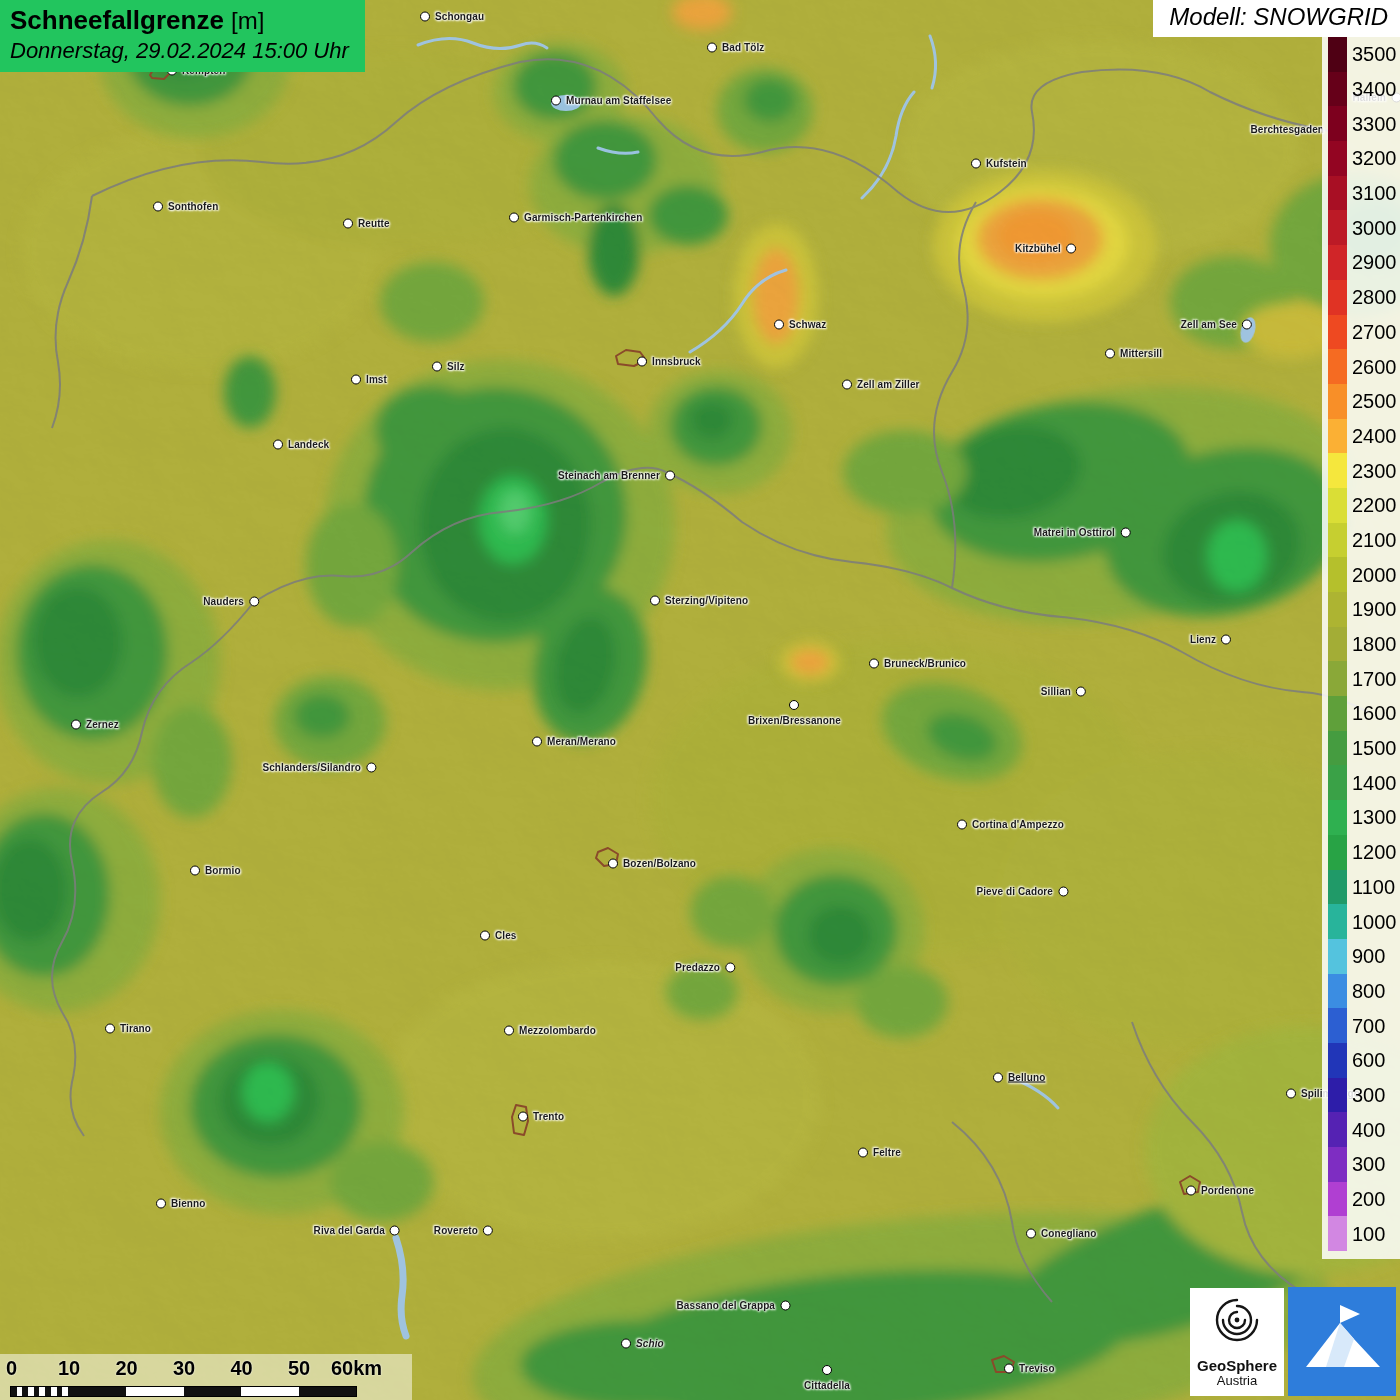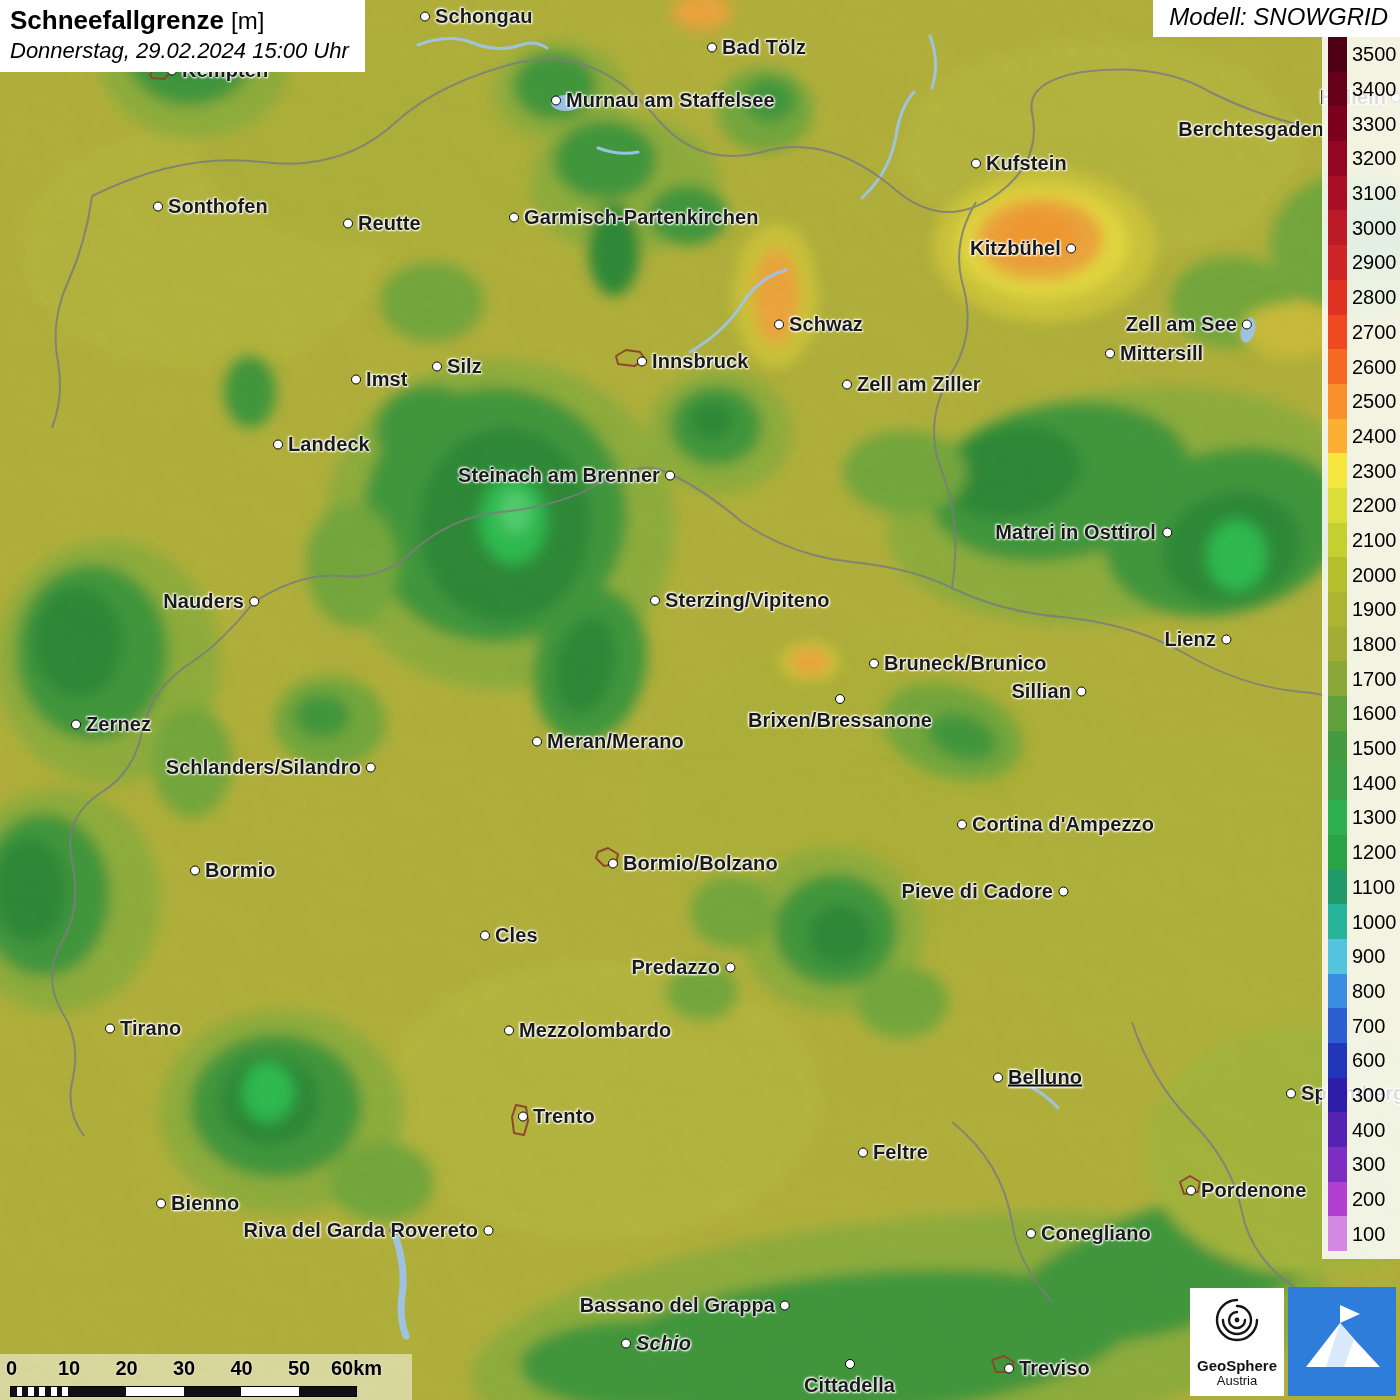--- a/index.html
+++ b/index.html
@@ -4,27 +4,27 @@
 <style>
   html,body{margin:0;padding:0;background:#333;}
   .stage{position:relative;width:1400px;height:1400px;overflow:hidden;
          font-family:"Liberation Sans",sans-serif;background:#b2b13c;}
   svg.map{position:absolute;left:0;top:0;z-index:1;}
 
   
   .city{position:absolute;display:flex;align-items:center;gap:5px;z-index:5;white-space:nowrap;}
   .city .dot{width:10px;height:10px;border-radius:50%;background:#fff;border:1.7px solid #000;
              box-sizing:border-box;flex:0 0 auto;}
-  .city .lab{font-size:20px;font-weight:bold;color:#1a1a1a;letter-spacing:.1px;
+  .city .lab{font-size:10px;font-weight:bold;color:#1a1a1a;letter-spacing:.1px;
              text-shadow:0 0 2px #fff,0 0 3px #fff,1px 1px 2px rgba(255,255,255,.9),-1px -1px 2px rgba(255,255,255,.9);}
   .side-right{transform:translate(-5px,-50%);}
   .side-left{transform:translate(calc(-100% + 5px),-50%);}
 
   
-  .title-box{position:absolute;left:0;top:0;background:#ffffff;padding:6px 16px 8px 10px;z-index:10;color:#000;}
+  .title-box{position:absolute;left:0;top:0;background:#22c55e;padding:6px 16px 8px 10px;z-index:10;color:#000;}
   .title-line{font-size:26px;line-height:1.1;}
   .title-main{font-weight:bold;}
   .title-unit{font-weight:normal;font-size:24px;}
   .title-date{font-size:22px;font-style:italic;margin-top:3px;}
   .model-box{position:absolute;right:0;top:0;background:#fff;padding:3px 12px 6px 16px;
              font-size:24px;font-style:italic;color:#000;z-index:11;}
 
   
   .legend{position:absolute;right:0;top:30px;width:78px;background:rgba(255,255,255,.85);
           padding:7px 0 8px 6px;z-index:10;box-sizing:border-box;}
@@ -281,21 +281,21 @@
         <span class="lab">Zell am Ziller</span>
       </div>
       <div class="city side-right" style="left: 278px; top: 444px;">
         <span class="dot"></span>
         <span class="lab">Landeck</span>
       </div>
       <div class="city side-left" style="left: 670px; top: 475px;">
         <span class="lab">Steinach am Brenner</span>
         <span class="dot"></span>
       </div>
-      <div class="city side-left" style="left: 1167px; top: 532px; gap: 6px;">
+      <div class="city side-left" style="left: 1126px; top: 532px; gap: 6px;">
         <span class="lab">Matrei in Osttirol</span>
         <span class="dot"></span>
       </div>
       <div class="city side-left" style="left: 254px; top: 601px;">
         <span class="lab">Nauders</span>
         <span class="dot"></span>
       </div>
       <div class="city side-right" style="left: 655px; top: 600px;">
         <span class="dot"></span>
         <span class="lab">Sterzing/Vipiteno</span>
@@ -331,21 +331,21 @@
       <div class="city side-right" style="left: 962px; top: 824px;">
         <span class="dot"></span>
         <span class="lab">Cortina d'Ampezzo</span>
       </div>
       <div class="city side-right" style="left: 195px; top: 870px;">
         <span class="dot"></span>
         <span class="lab">Bormio</span>
       </div>
       <div class="city side-right" style="left: 613px; top: 863px;">
         <span class="dot"></span>
-        <span class="lab">Bormio/Bolzano</span>
+        <span class="lab">Bozen/Bolzano</span>
       </div>
       <div class="city side-left" style="left: 1063px; top: 891px;">
         <span class="lab">Pieve di Cadore</span>
         <span class="dot"></span>
       </div>
       <div class="city side-right" style="left: 485px; top: 935px;">
         <span class="dot"></span>
         <span class="lab">Cles</span>
       </div>
       <div class="city side-left" style="left: 730px; top: 967px;">

